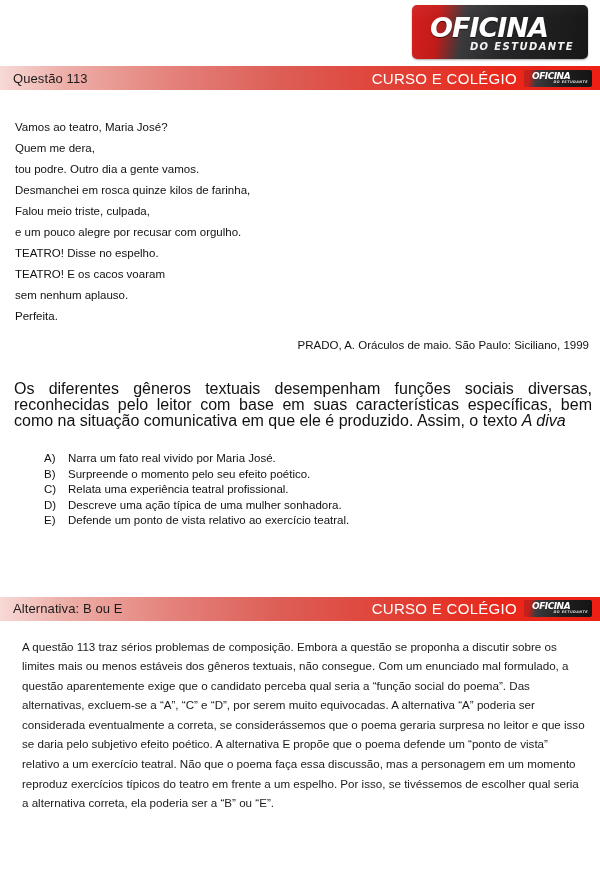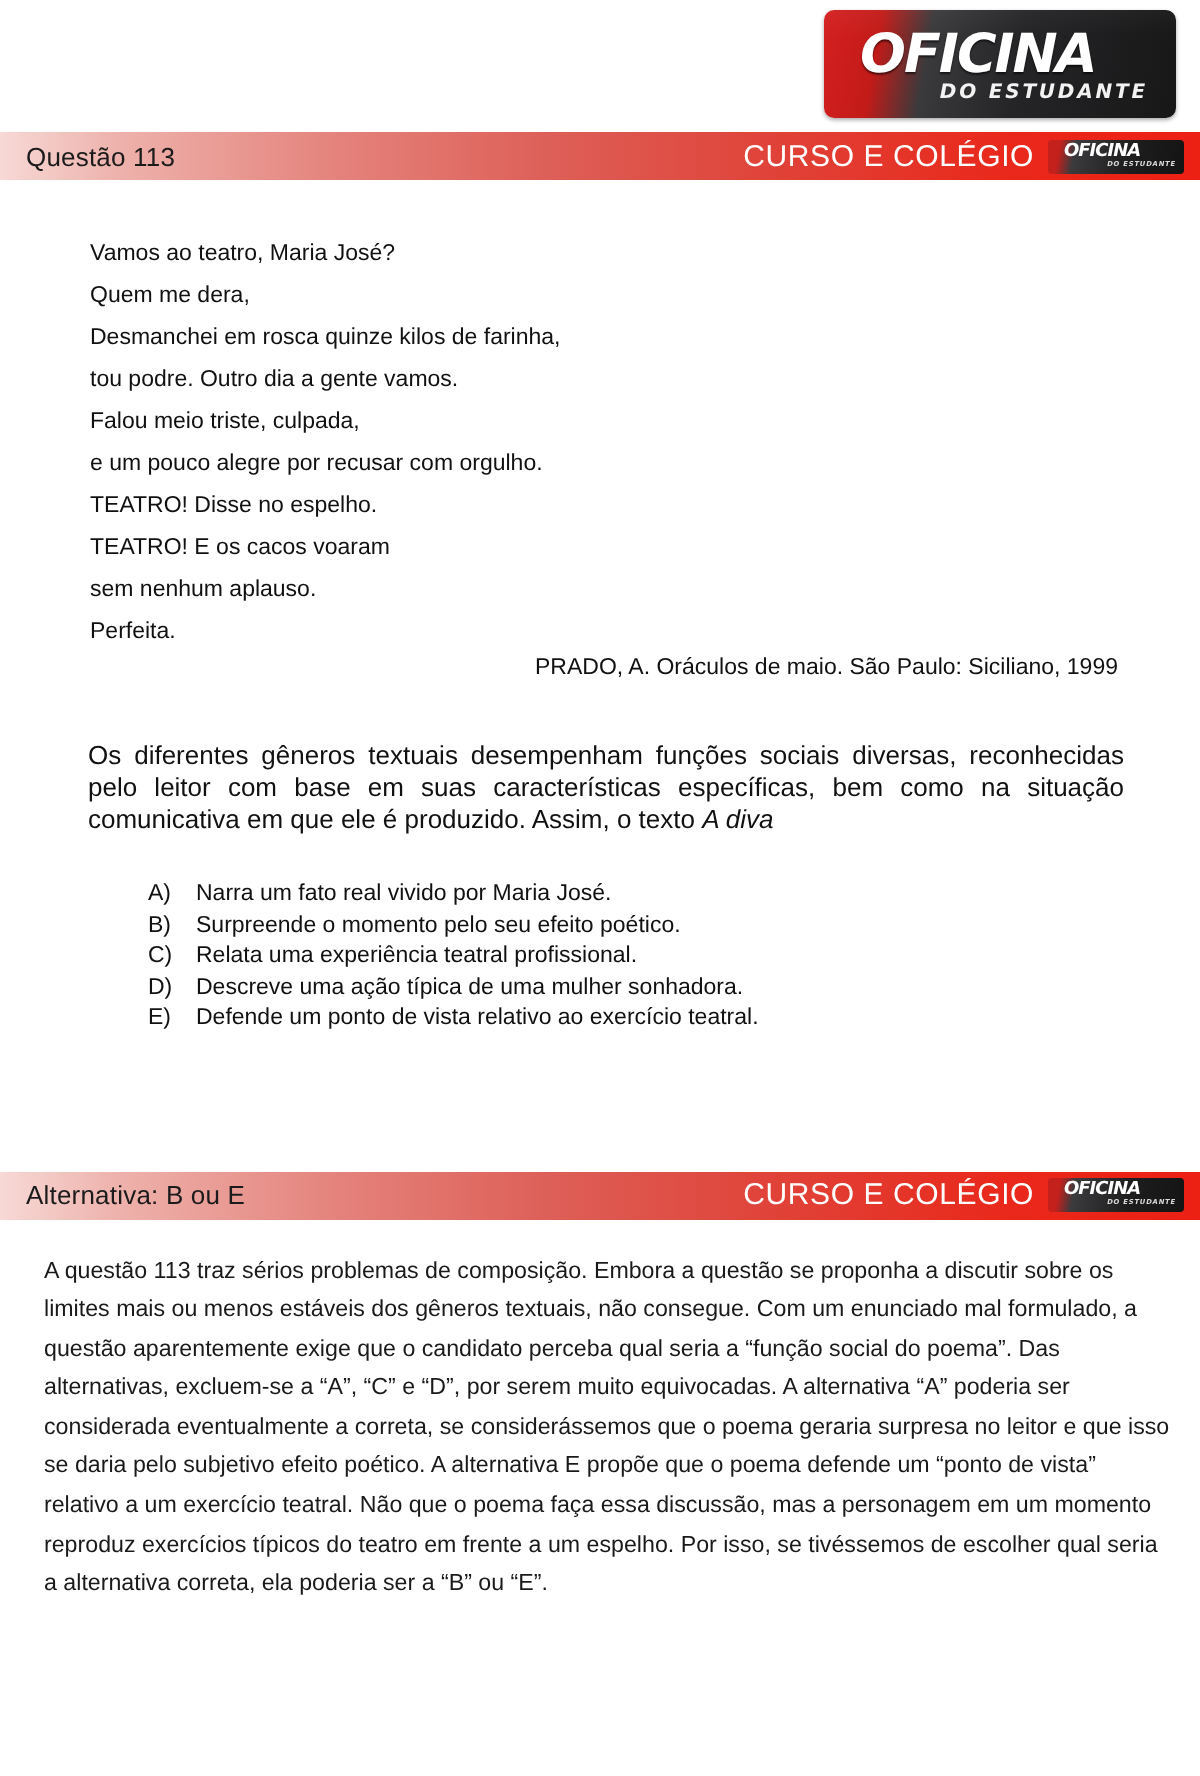--- a/index.html
+++ b/index.html
@@ -139,44 +139,44 @@
     font-weight: bold;
     font-style: italic;
     font-size: 3.4px;
     letter-spacing: .4px;
     color: #dcdcdc;
     line-height: 1;
   }
 
   
   .question-body {
-    padding: 0 30px;
+    padding: 0 0;
   }
   .poem {
     margin-top: 27px;
     margin-left: 15px;
   }
   .poem-line {
     font-size: 11.5px;
     line-height: 21px;
     color: #111;
     white-space: pre;
   }
   .source {
-    margin-top: 1px;
+    margin-top: 12px;
     text-align: right;
     padding-right: 11px;
     font-size: 11.5px;
     color: #111;
   }
   .statement {
     margin-top: 30px;
     margin-left: 14px;
     margin-right: 8px;
-    font-size: 13px;
+    font-size: 16px;
     line-height: 16px;
     text-align: justify;
     color: #111;
   }
   .statement .it { font-style: italic; }
 
   .alternatives {
     margin-top: 22px;
     margin-left: 44px;
   }
@@ -224,22 +224,22 @@
       <span class="bar-logo-sub">DO ESTUDANTE</span>
     </span>
   </span>
 </div>
 
 <div class="question-body">
 
   <div class="poem">
     <div class="poem-line">Vamos ao teatro, Maria José?</div>
     <div class="poem-line">Quem me dera,</div>
+    <div class="poem-line">tou podre. Outro dia a gente vamos.</div>
     <div class="poem-line">Desmanchei em rosca quinze kilos de farinha,</div>
-    <div class="poem-line">tou podre. Outro dia a gente vamos.</div>
     <div class="poem-line">Falou meio triste, culpada,</div>
     <div class="poem-line">e um pouco alegre por recusar com orgulho.</div>
     <div class="poem-line">TEATRO! Disse no espelho.</div>
     <div class="poem-line">TEATRO! E os cacos voaram</div>
     <div class="poem-line">sem nenhum aplauso.</div>
     <div class="poem-line">Perfeita.</div>
   </div>
 
   <div class="source">PRADO, A. Oráculos de maio. São Paulo: Siciliano, 1999</div>
 

